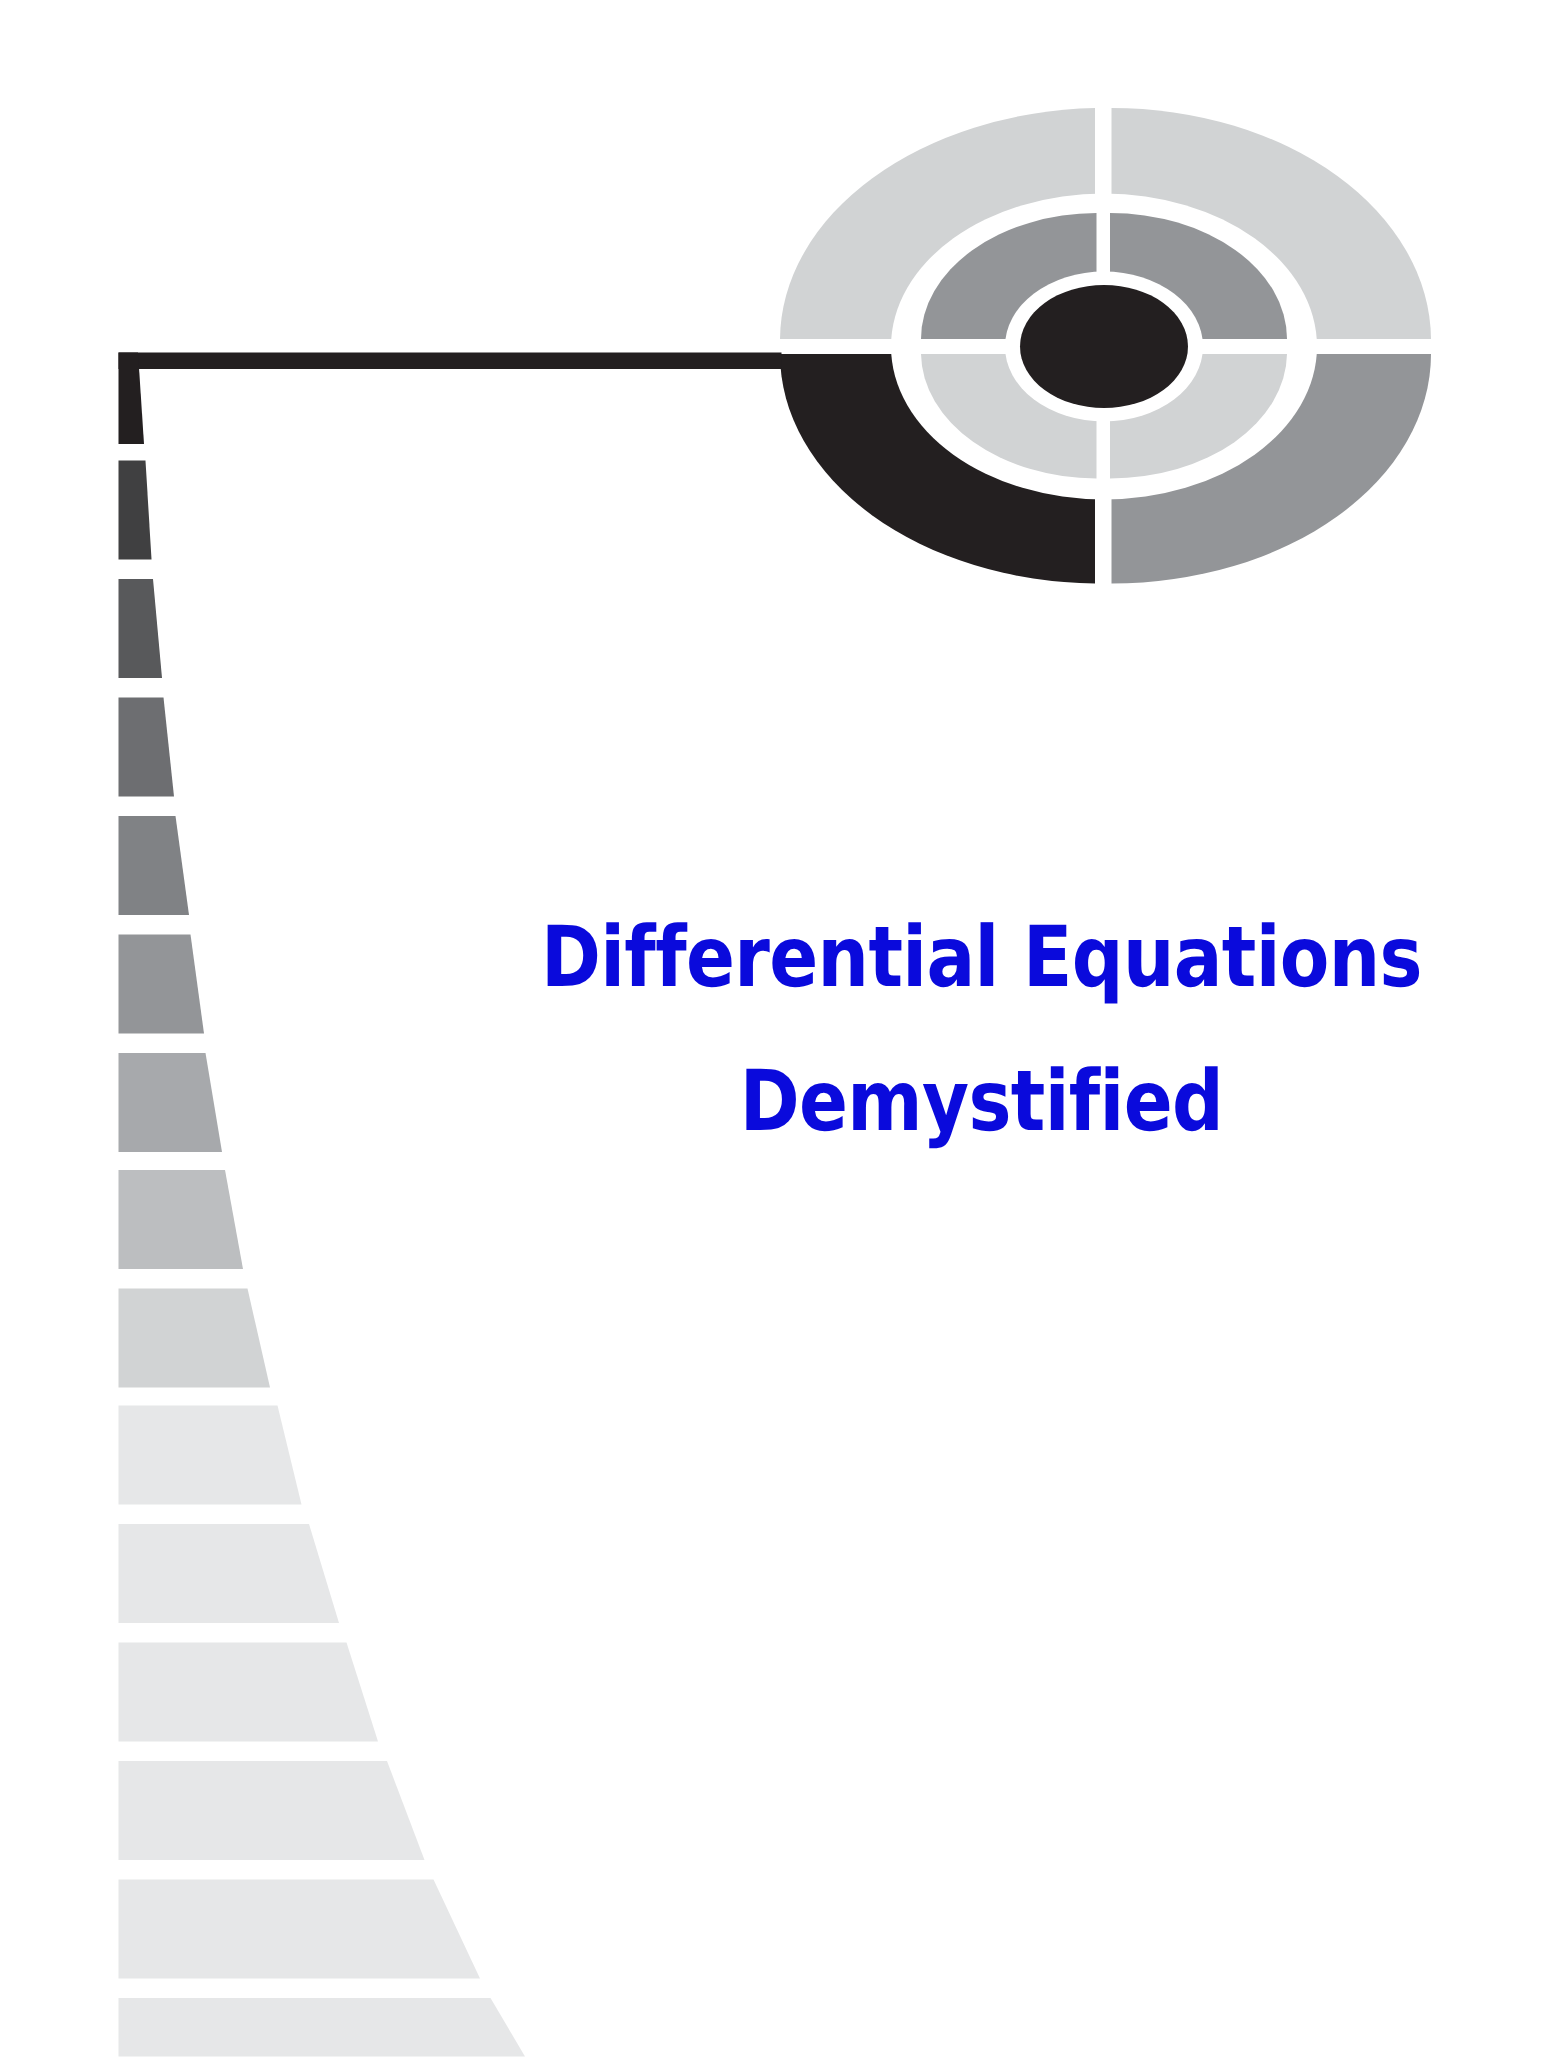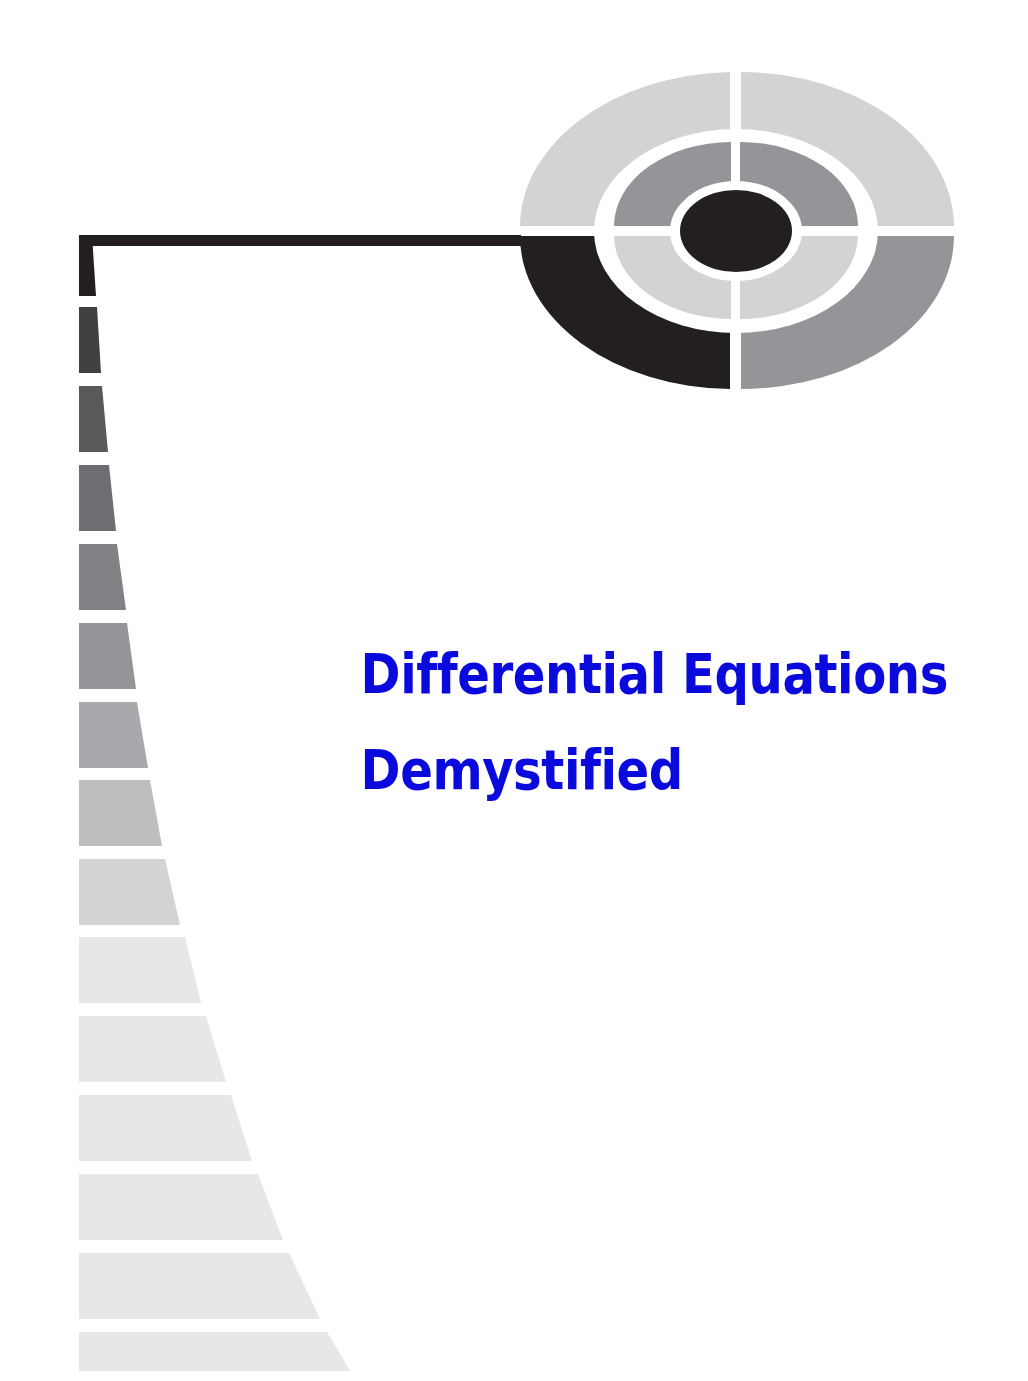--- a/index.html
+++ b/index.html
@@ -1,18 +1,18 @@
 <!DOCTYPE html>
 <html><head>
 <meta charset="utf-8">
 <style>
   html, body { margin:0; padding:0; background:#ffffff; }
   body { width:1028px; height:1381px; position:relative; overflow:hidden; font-family:"DejaVu Sans", sans-serif; }
   .art { position:absolute; left:0; top:0; width:1028px; height:1381px; }
-  .title-block { position:absolute; right:80px; top:626px; text-align:left; }
+  .title-block { position:absolute; right:80px; top:591px; text-align:center; }
   .title-line { display:block; color:#0a0adc; font-family:"DejaVu Sans", sans-serif; font-weight:bold; font-size:56px; line-height:96px; letter-spacing:-0.5px; transform:scaleX(0.86); transform-origin:right center; white-space:nowrap; }
 </style>
 </head>
 <body>
 
 <svg class="art" viewBox="0 0 1028 1381" xmlns="http://www.w3.org/2000/svg">
 
   <g>
 
     <path d="M520,226 A217,155 0 0 1 730,72 L730,226 Z" fill="#d1d3d4"></path>

